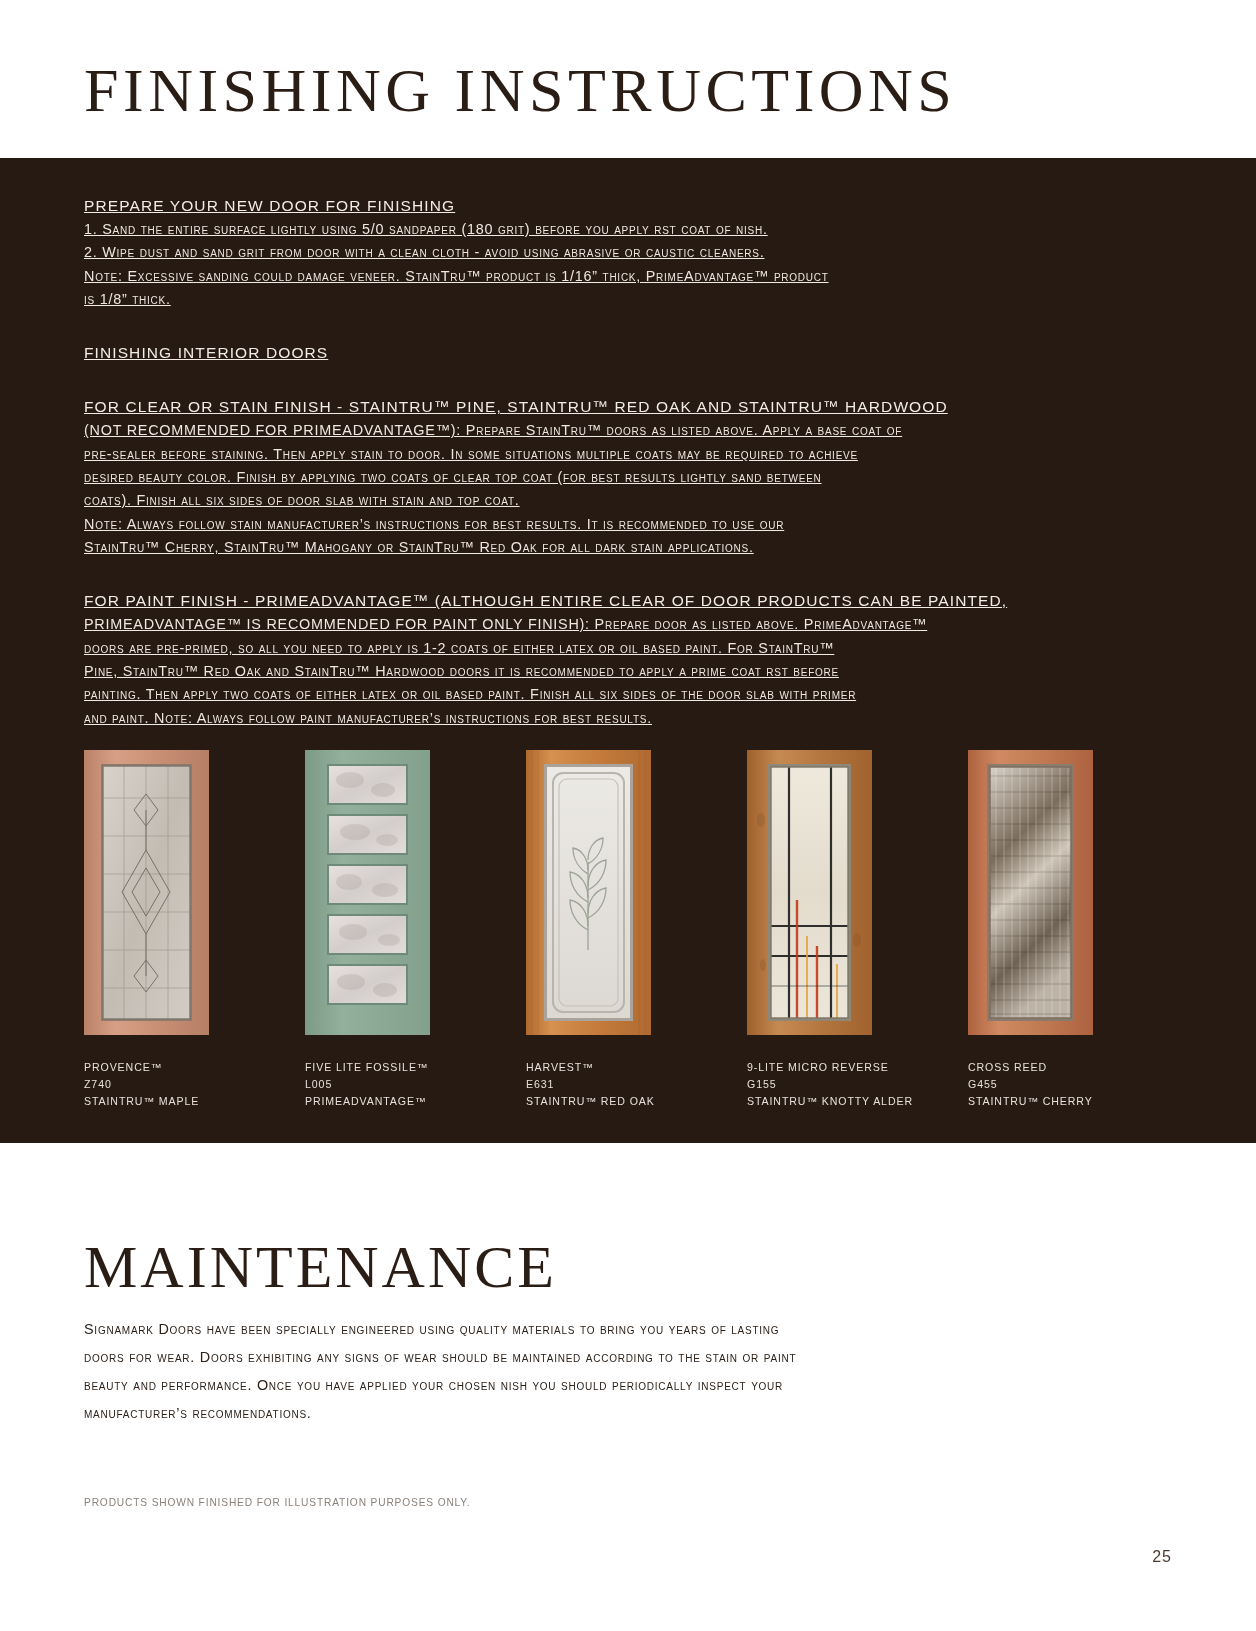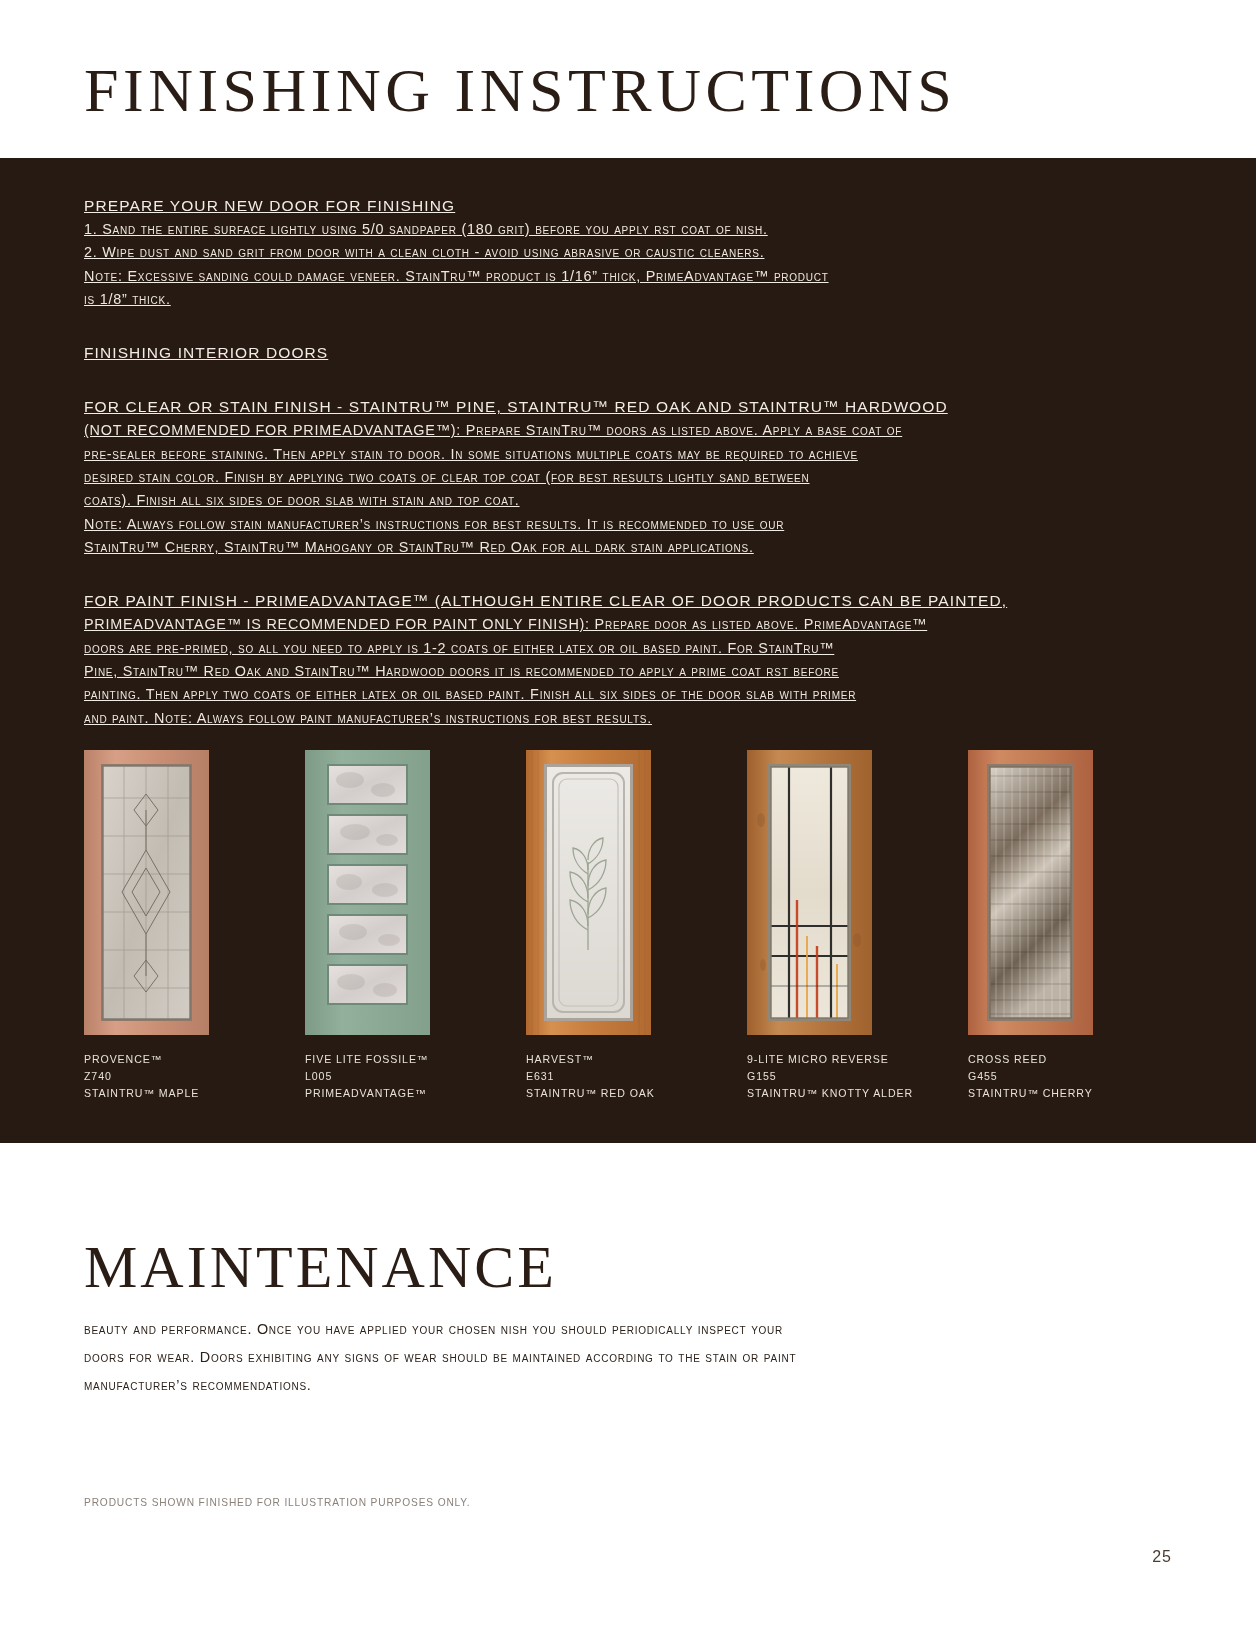--- a/index.html
+++ b/index.html
@@ -60,21 +60,21 @@
   }
   .door-cell { width:186px; }
   .door-img {
     width:125px; height:285px;
     margin:0 0 0 0;
     position:relative;
     overflow:hidden;
     box-shadow:0 0 0 0 rgba(0,0,0,0);
   }
   .caption {
-    margin-top:16px;
+    margin-top:24px;
     font-size:10.6px;
     letter-spacing:0.9px;
     color:#e9e2db;
     line-height:1.62;
     white-space:nowrap;
   }
 
   
   .maint { position:absolute; left:0; top:1143px; width:1168px; background:#fff; }
   .maint-title {
@@ -129,21 +129,21 @@
     <div class="block">
       <div class="head-line">FINISHING INTERIOR DOORS</div>
     </div>
 
     <div class="gap-lg"></div>
 
     <div class="block">
       <div class="head-line">FOR CLEAR OR STAIN FINISH - STAINTRU™ PINE, STAINTRU™ RED OAK AND STAINTRU™ HARDWOOD</div>
       <div class="body-line">(NOT RECOMMENDED FOR PRIMEADVANTAGE™): Prepare StainTru™ doors as listed above. Apply a base coat of</div>
       <div class="body-line">pre-sealer before staining. Then apply stain to door. In some situations multiple coats may be required to achieve</div>
-      <div class="body-line">desired stain color. Finish by applying two coats of clear top coat (for best results lightly sand between</div>
+      <div class="body-line">desired beauty color. Finish by applying two coats of clear top coat (for best results lightly sand between</div>
       <div class="body-line">coats). Finish all six sides of door slab with stain and  top coat.</div>
       <div class="body-line">Note: Always follow stain manufacturer’s instructions for best results. It is recommended to use our</div>
       <div class="body-line">StainTru™ Cherry, StainTru™ Mahogany or StainTru™ Red Oak for all dark stain applications.</div>
     </div>
 
     <div class="gap-lg"></div>
 
     <div class="block">
       <div class="head-line">FOR PAINT FINISH - PRIMEADVANTAGE™ (ALTHOUGH ENTIRE CLEAR OF DOOR PRODUCTS CAN BE PAINTED,</div>
       <div class="body-line">PRIMEADVANTAGE™ IS RECOMMENDED FOR PAINT ONLY FINISH): Prepare door as listed above. PrimeAdvantage™</div>
@@ -409,20 +409,21 @@
         <div>STAINTRU™ CHERRY</div>
       </div>
     </div>
 
   </div>
 </div>
 
 <div class="maint" style="height:488px;">
   <div class="maint-title">MAINTENANCE</div>
   <div class="maint-body">
+    <div class="maint-line">Signamark Doors have been specially engineered using quality materials to bring you years of lasting</div>
+    <div class="maint-line">doors for wear. Doors exhibiting any signs of wear should be maintained according to the stain or paint</div>
     <div class="maint-line">beauty and performance. Once you have applied your chosen  nish you should periodically inspect your</div>
-    <div class="maint-line">doors for wear. Doors exhibiting any signs of wear should be maintained according to the stain or paint</div>
     <div class="maint-line">manufacturer’s recommendations.</div>
   </div>
 </div>
 
 <div class="footnote">PRODUCTS SHOWN FINISHED FOR ILLUSTRATION PURPOSES ONLY.</div>
 <div class="page-number">25</div>
 
 </body></html>

